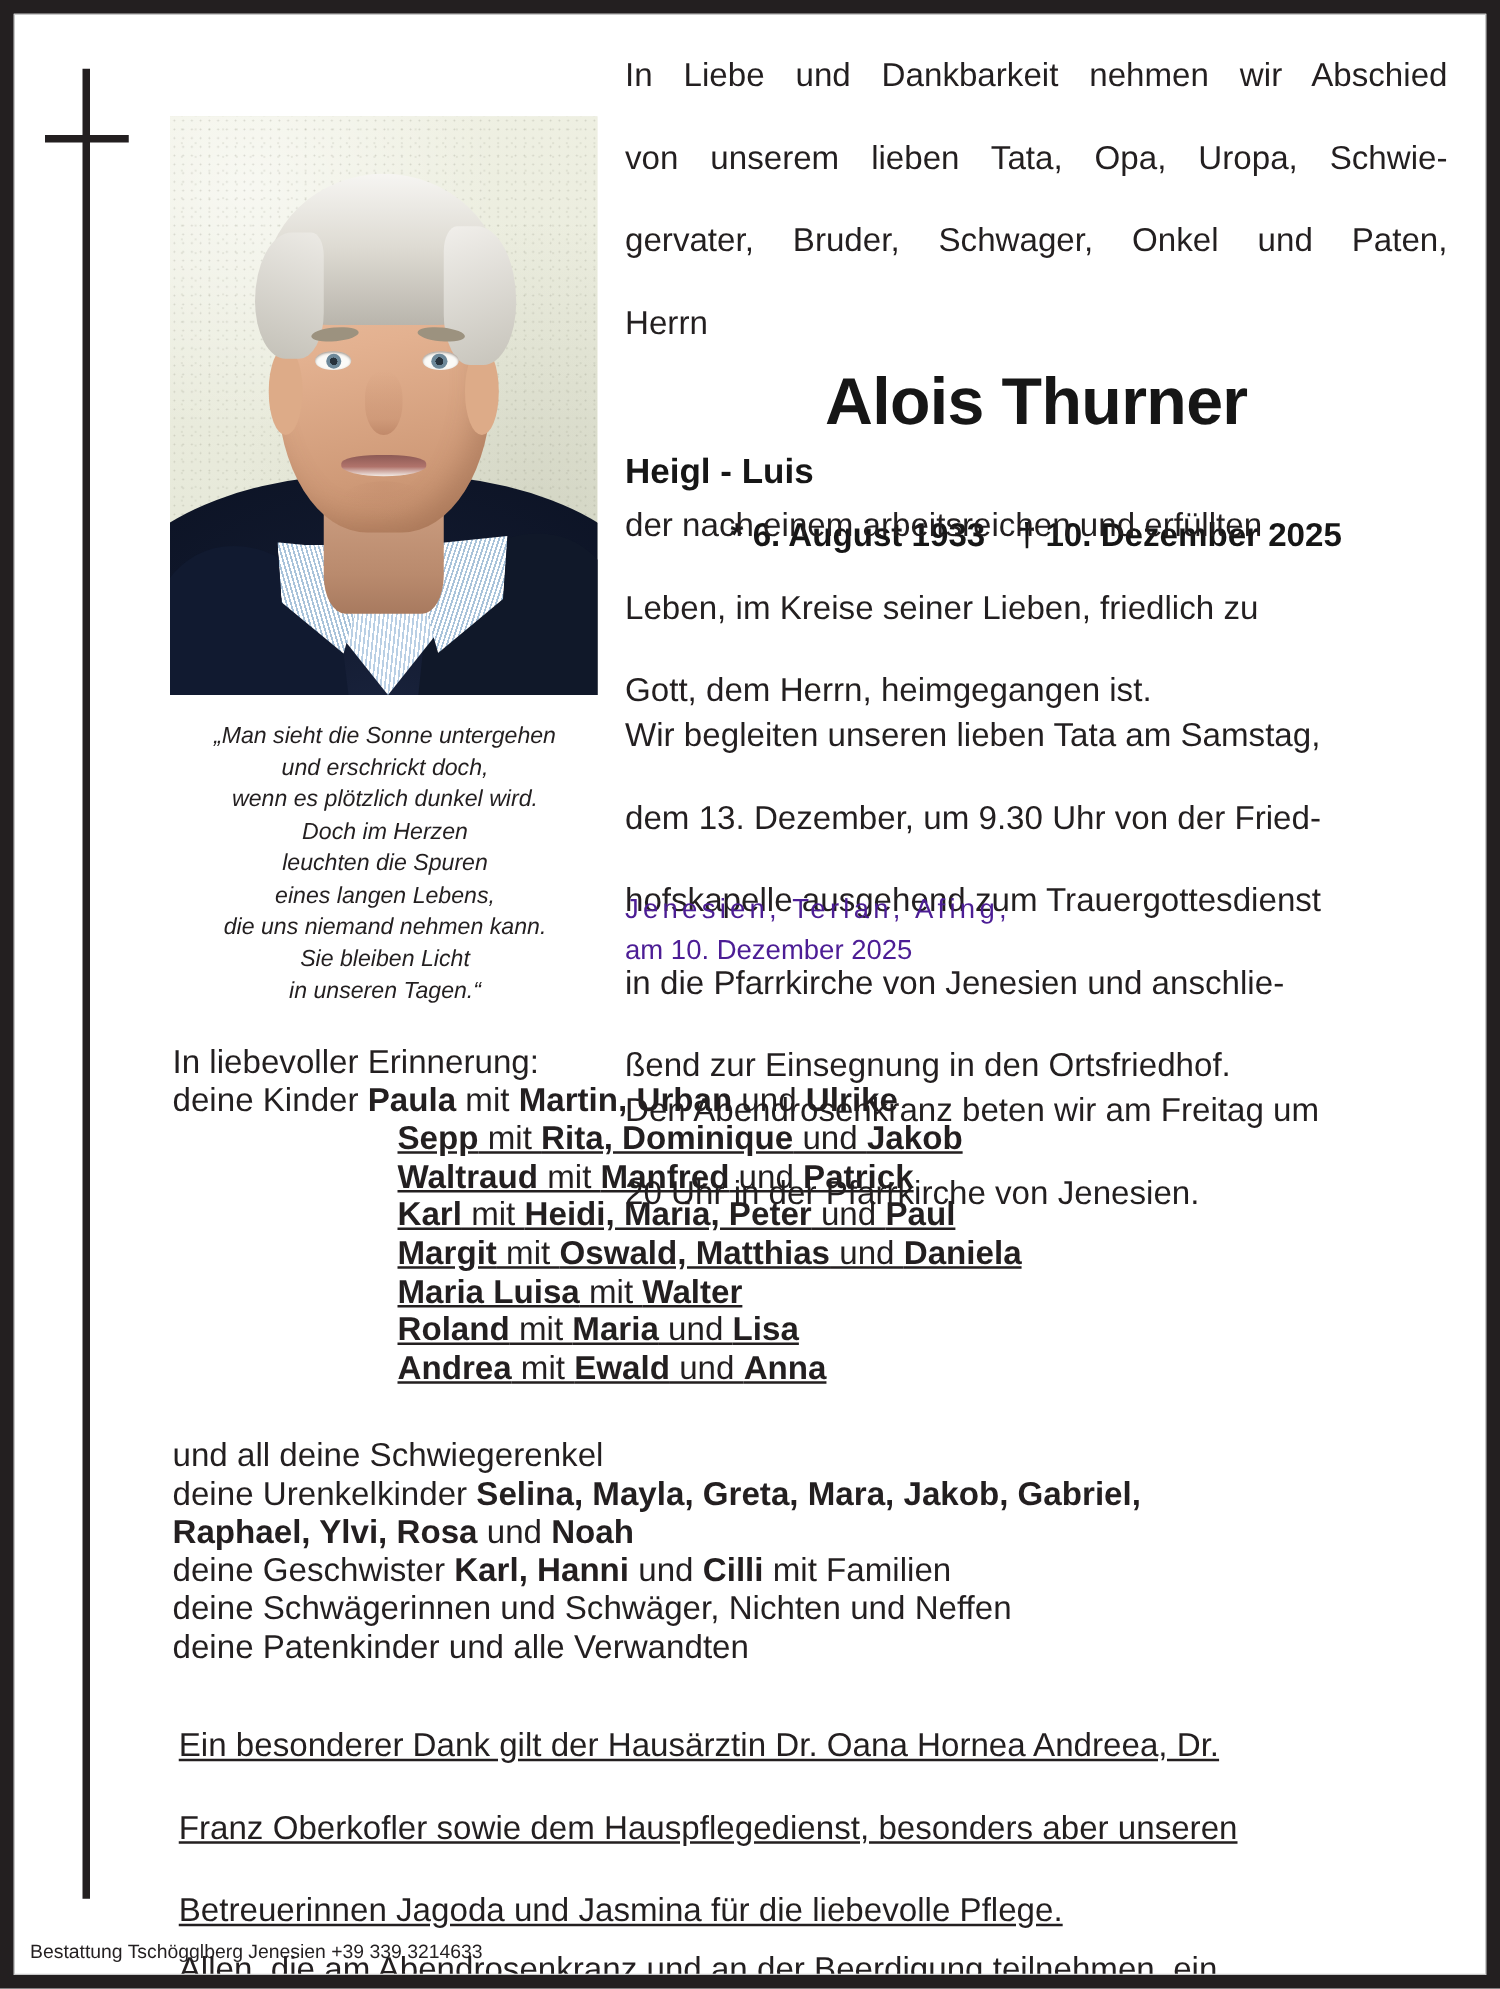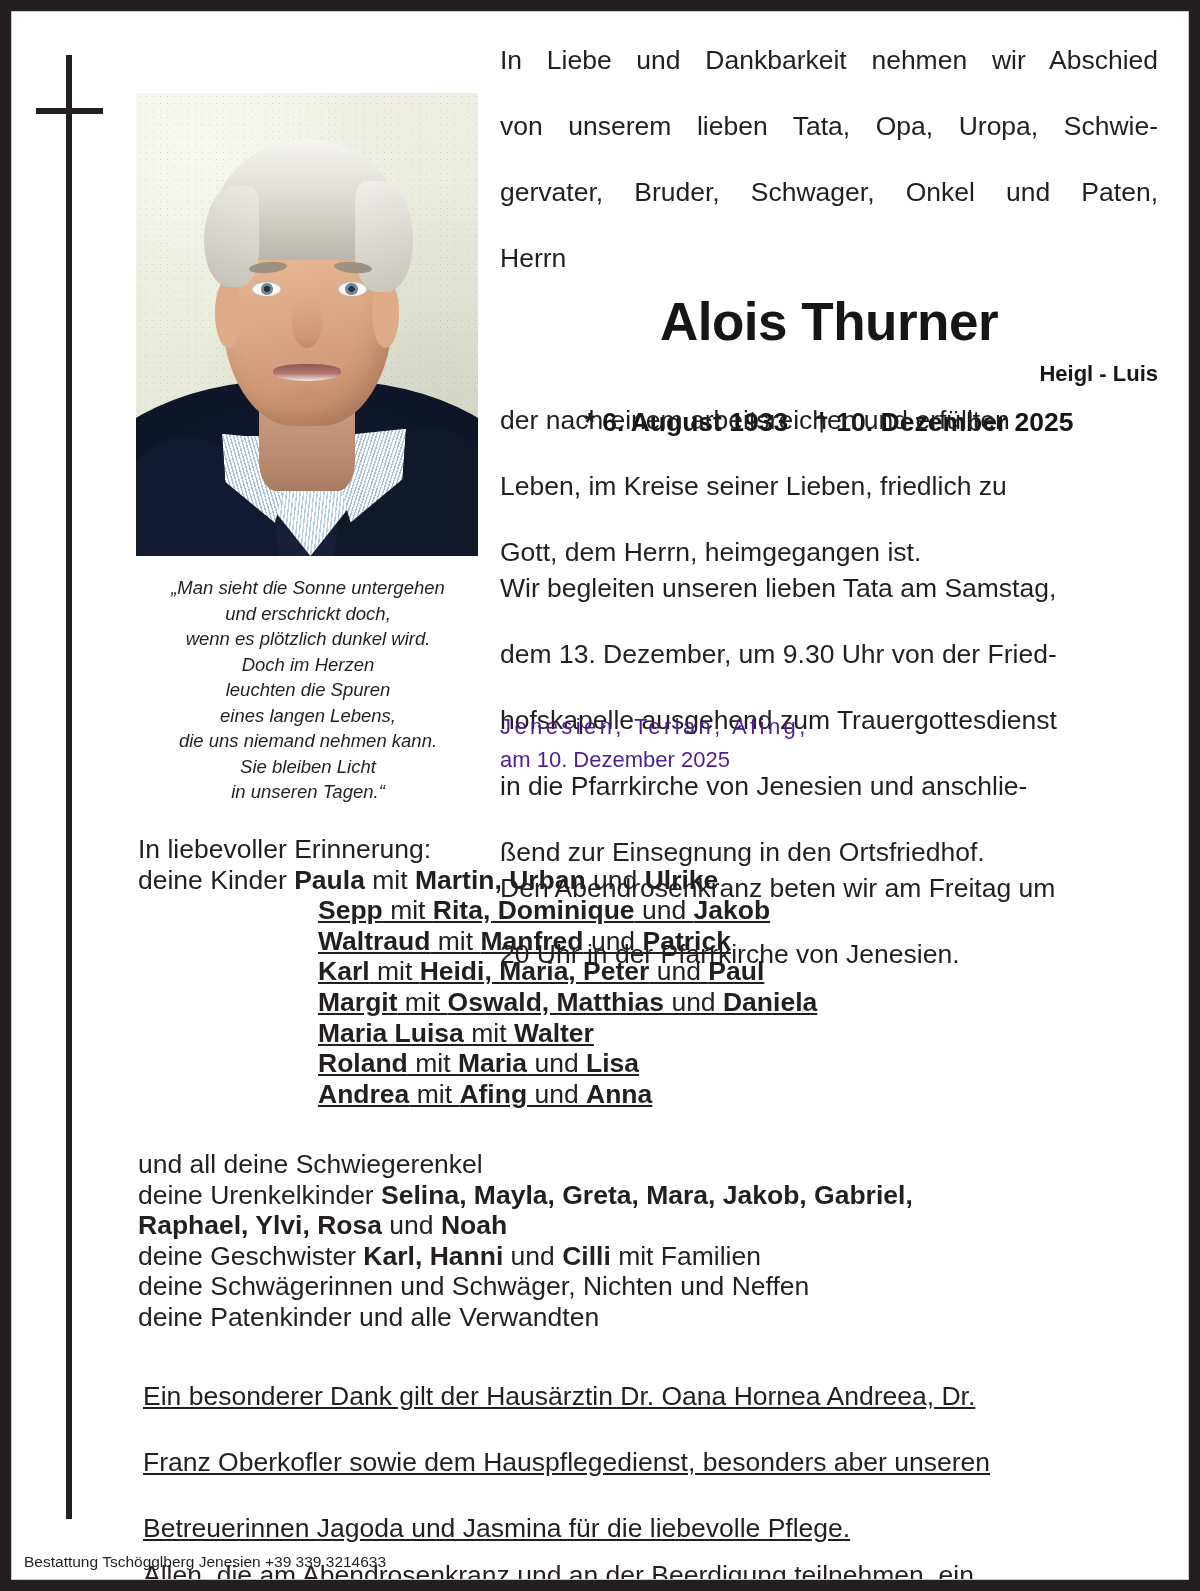--- a/index.html
+++ b/index.html
@@ -248,22 +248,22 @@
   #name {
     margin-top: 16px;
     text-align: center;
     font-size: 53px;
     font-weight: bold;
     letter-spacing: -0.5px;
     color: #161616;
   }
   #nickname {
     margin-top: 9px;
-    text-align: right;
-    font-size: 22px;
+    text-align: left;
+    font-size: 28px;
     font-weight: bold;
     color: #161616;
   }
   #dates {
     margin-top: 20px;
     text-align: center;
     font-size: 26.5px;
     font-weight: bold;
     color: #161616;
   }
@@ -427,21 +427,21 @@
 
     <div id="memory">
       <div class="line">In liebevoller Erinnerung:</div>
       <div class="line"><span>deine Kinder </span><b>Paula</b><span> mit </span><b>Martin, Urban</b><span> und </span><b>Ulrike</b></div>
       <div class="line indent"><b>Sepp</b><span> mit </span><b>Rita, Dominique</b><span> und </span><b>Jakob</b></div>
       <div class="line indent"><b>Waltraud</b><span> mit </span><b>Manfred</b><span> und </span><b>Patrick</b></div>
       <div class="line indent"><b>Karl</b><span> mit </span><b>Heidi, Maria, Peter</b><span> und </span><b>Paul</b></div>
       <div class="line indent"><b>Margit</b><span> mit </span><b>Oswald, Matthias</b><span> und </span><b>Daniela</b></div>
       <div class="line indent"><b>Maria Luisa</b><span> mit </span><b>Walter</b></div>
       <div class="line indent"><b>Roland</b><span> mit </span><b>Maria</b><span> und </span><b>Lisa</b></div>
-      <div class="line indent"><b>Andrea</b><span> mit </span><b>Afing</b><span> und </span><b>Anna</b></div>
+      <div class="line indent"><b>Andrea</b><span> mit </span><b>Ewald</b><span> und </span><b>Anna</b></div>
     </div>
 
     <div id="relatives">
       <div class="line">und all deine Schwiegerenkel</div>
       <div class="line"><span>deine Urenkelkinder </span><b>Selina, Mayla, Greta, Mara, Jakob, Gabriel,</b></div>
       <div class="line"><b>Raphael, Ylvi, Rosa</b><span> und </span><b>Noah</b></div>
       <div class="line"><span>deine Geschwister </span><b>Karl, Hanni</b><span> und </span><b>Cilli</b><span> mit Familien</span></div>
       <div class="line">deine Schwägerinnen und Schwäger, Nichten und Neffen</div>
       <div class="line">deine Patenkinder und alle Verwandten</div>
     </div>

